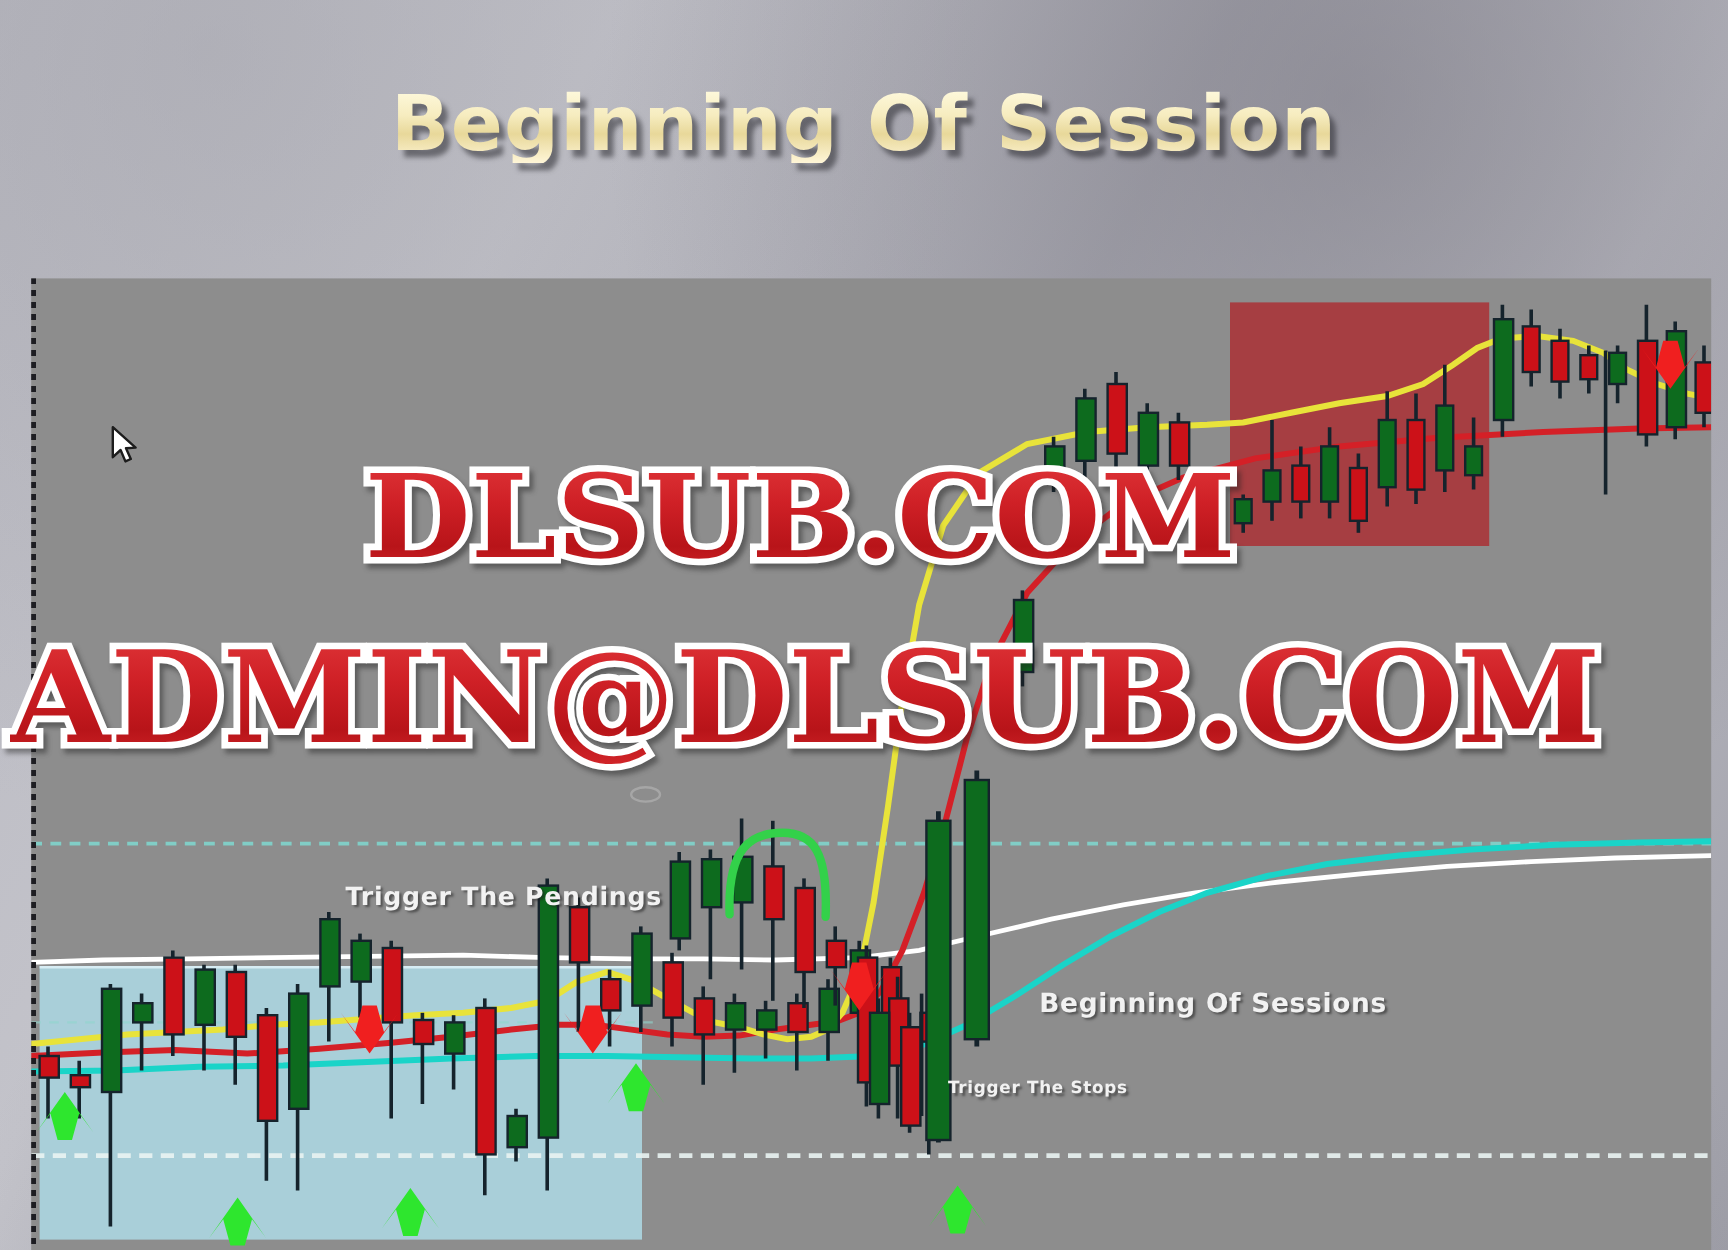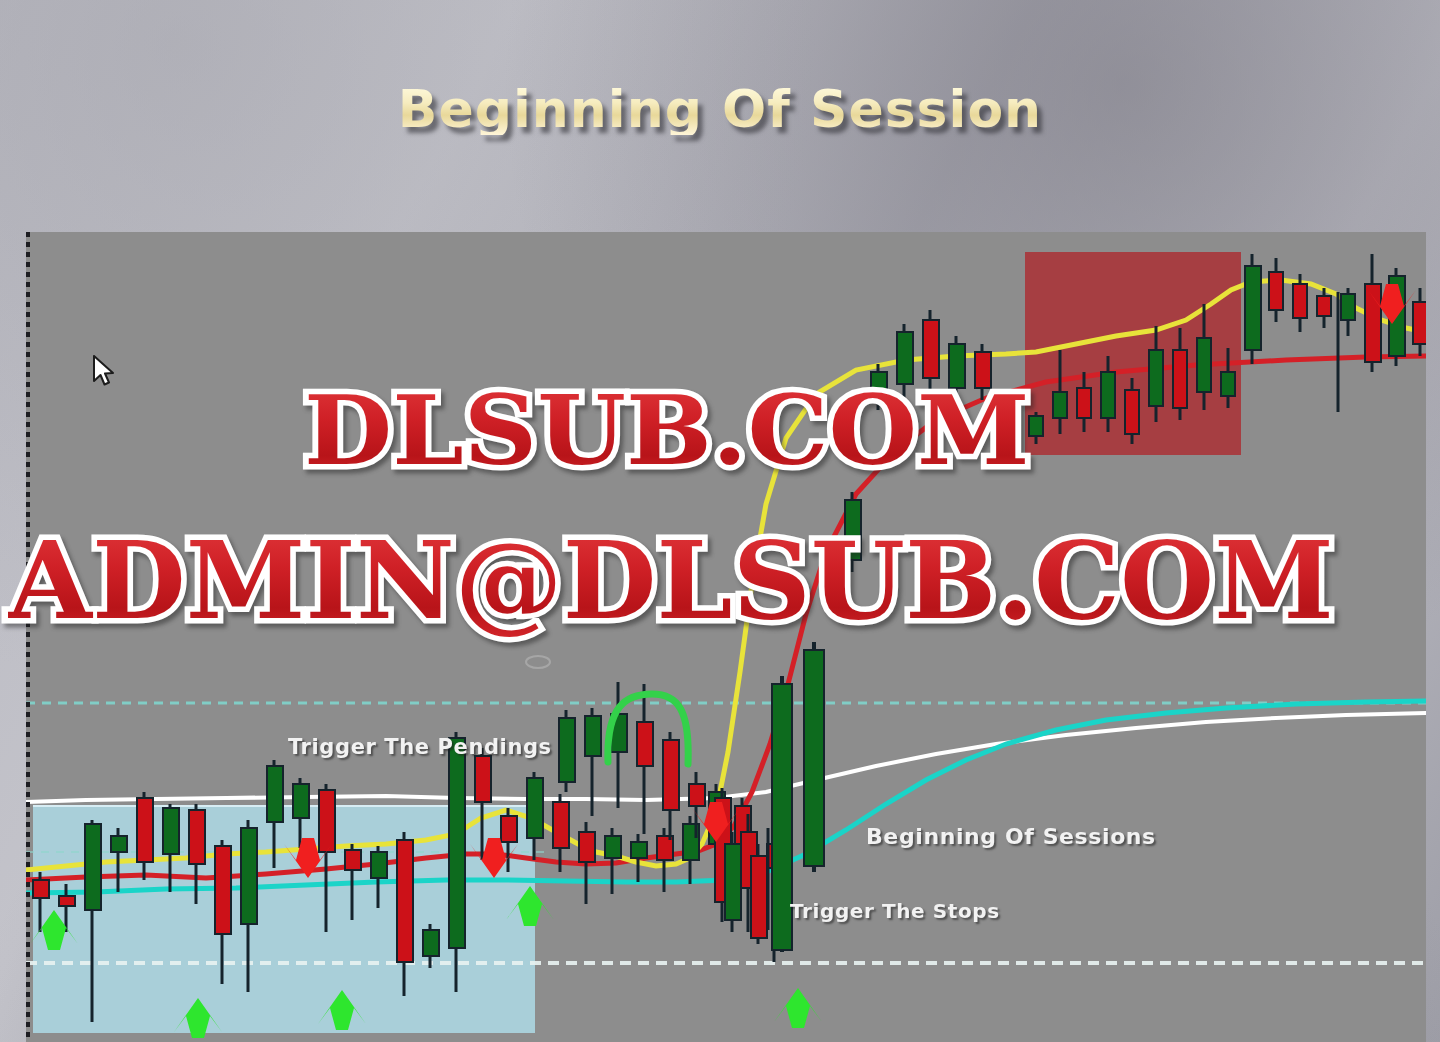--- a/index.html
+++ b/index.html
@@ -14,23 +14,23 @@
   .bg{position:absolute;inset:0;
     background:
       radial-gradient(circle at 78% 8%, rgba(120,118,128,.55) 0%, rgba(120,118,128,0) 42%),
       radial-gradient(circle at 12% 4%,  rgba(160,160,168,.45) 0%, rgba(160,160,168,0) 40%),
       radial-gradient(circle at 50% 120%, rgba(112,112,118,.5) 0%, rgba(112,112,118,0) 55%),
       linear-gradient(118deg,#b9b9c1 0%,#c3c3ca 26%,#a9a9b2 52%,#bcbcc4 74%,#9e9ea7 100%);
   }
 
   
   .title{
-    position:absolute;left:0;right:0;top:83px;text-align:center;
+    position:absolute;left:0;right:0;top:72px;text-align:center;
     font-family:"DejaVu Sans", sans-serif;
-    font-size:52px;font-weight:700;letter-spacing:1px;
+    font-size:64px;font-weight:700;letter-spacing:1px;
     line-height:1;
     background:linear-gradient(180deg,#fffbe0 0%,#f6ecbf 38%,#e8d89a 62%,#fff6d8 100%);
     -webkit-background-clip:text;background-clip:text;
     color:transparent;-webkit-text-fill-color:transparent;
     filter:drop-shadow(5px 6px 2px rgba(40,40,45,.55));
     white-space:nowrap;
   }
 
   
   .chart{
@@ -56,21 +56,21 @@
 
   
   .annot{
     position:absolute;color:#f2f2f2;font-weight:700;
     font-family:"DejaVu Sans", sans-serif;
     letter-spacing:.6px;white-space:nowrap;
     text-shadow:2px 2px 2px rgba(30,30,30,.55);
   }
   #annot-pendings{left:288px;top:735px;font-size:21px;}
   #annot-sessions{left:866px;top:824px;font-size:22px;}
-  #annot-stops{left:790px;top:899px;font-size:20px;}
+  #annot-stops{left:790px;top:899px;font-size:14px;}
 
   
   .cursor{position:absolute;left:92px;top:355px;width:26px;height:34px;}
   .wm-wrap{position:absolute;white-space:nowrap;}
   .wm-stroke{
     position:absolute;left:0;top:0;white-space:nowrap;
     color:#ffffff;-webkit-text-stroke:11px #ffffff;
     font-family:"DejaVu Serif", serif;font-weight:700;
     filter:drop-shadow(3px 4px 2px rgba(30,30,30,.45));
   }

